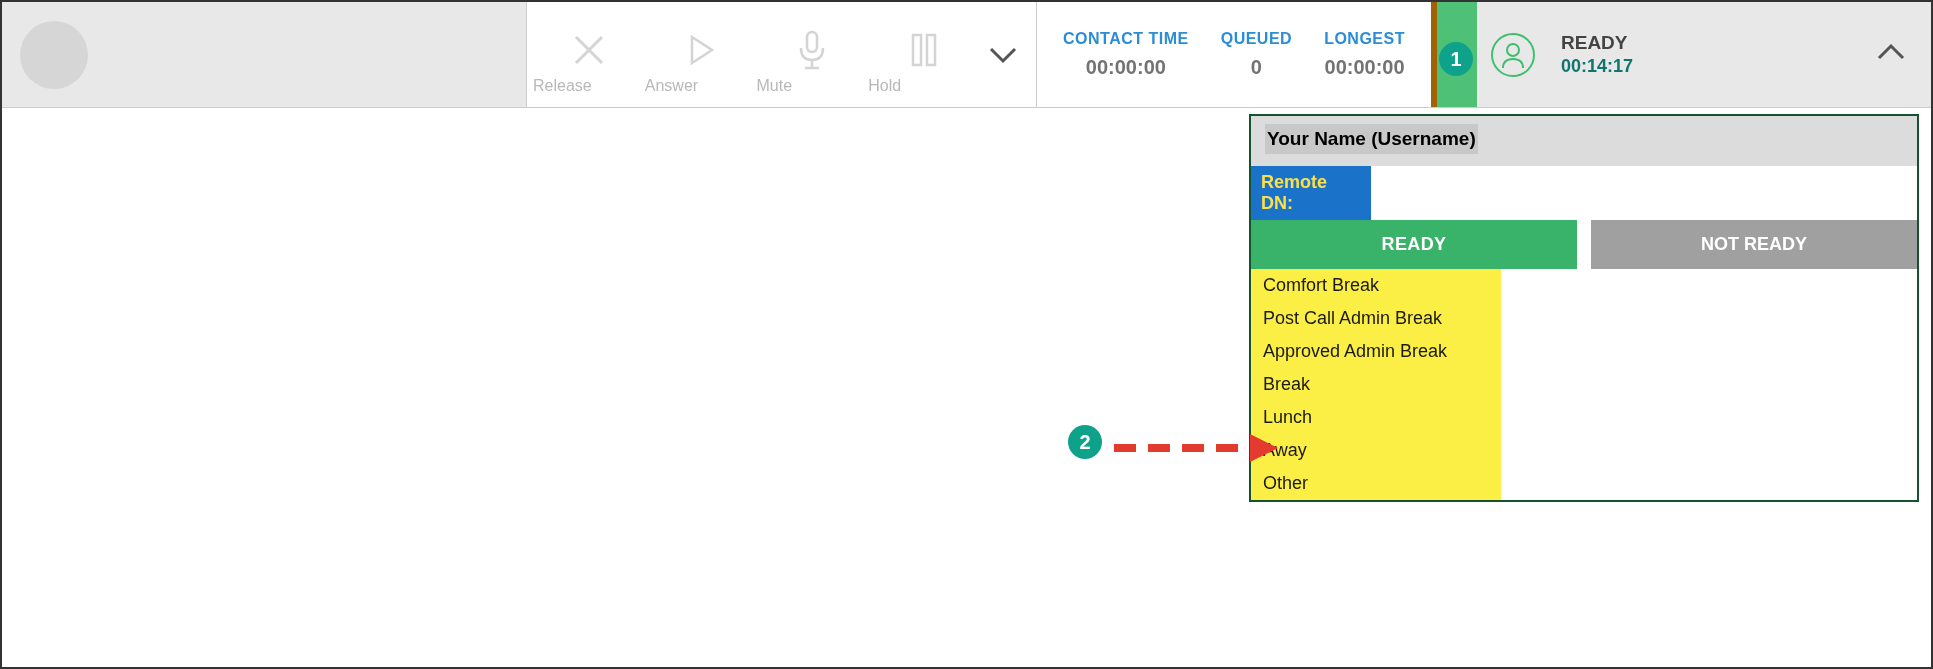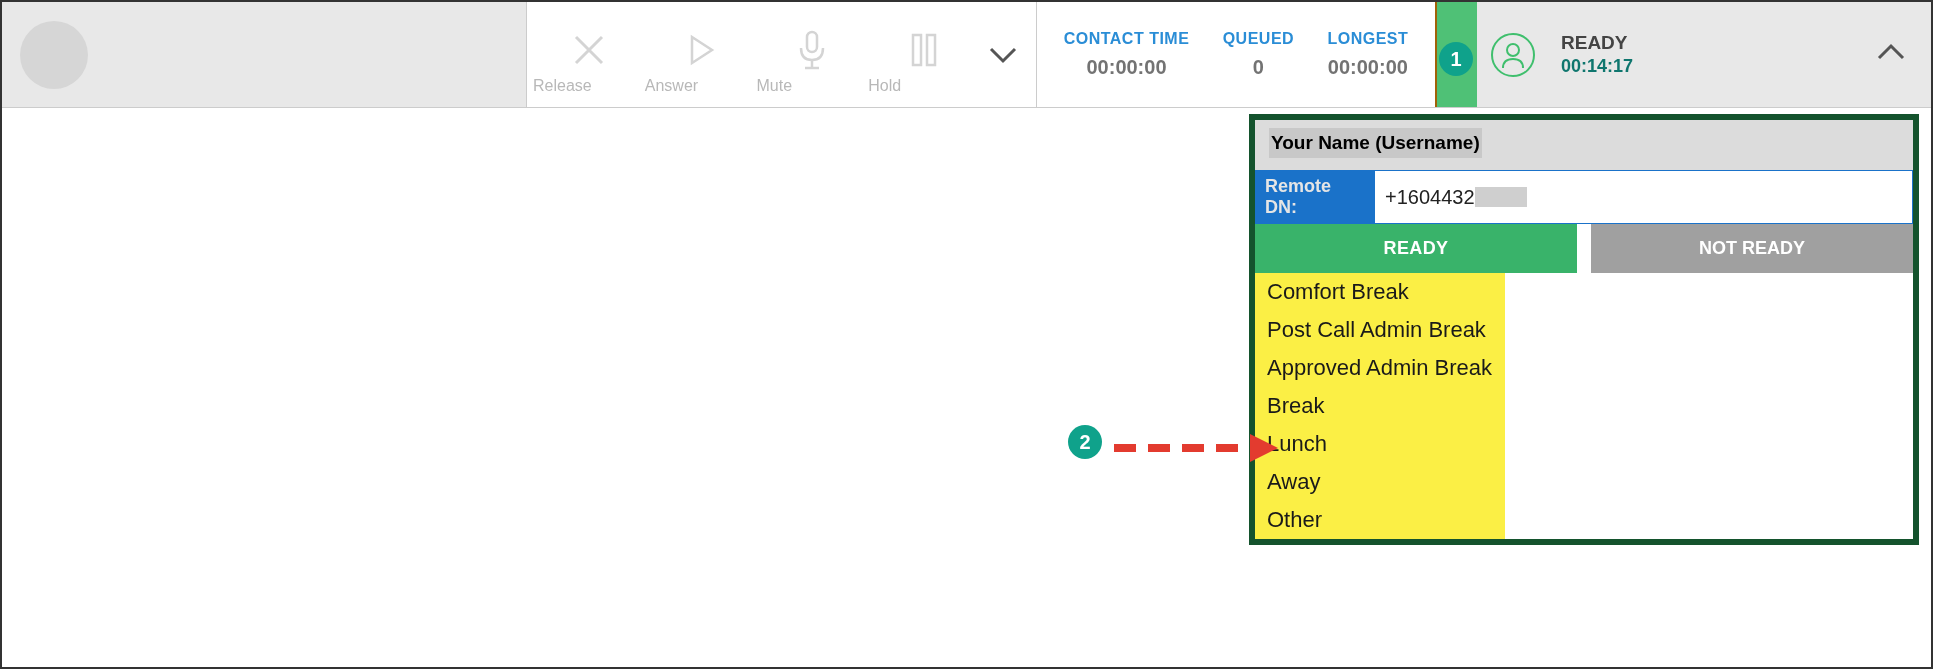--- a/index.html
+++ b/index.html
@@ -51,21 +51,21 @@
   .ctrl-label {
     color: #b8b8b8;
     font-size: 16px;
     margin-top: 6px;
   }
   .stats-area {
     flex: 0 0 auto;
     display: flex;
     align-items: center;
     background: #fff;
-    border-right: 2px solid #a16207;
+    border-right: 6px solid #a16207;
     padding: 0 10px;
     width: 400px;
     justify-content: space-around;
   }
   .stat {
     text-align: center;
     padding: 0 10px;
   }
   .stat-label {
     color: #2a8dd6;
@@ -115,21 +115,21 @@
     position: absolute;
     right: 24px;
     top: 40px;
   }
   .dropdown-panel {
     position: absolute;
     top: 112px;
     right: 12px;
     width: 670px;
     background: #fff;
-    border: 6px solid #14532d;
+    border: 2px solid #14532d;
     z-index: 10;
     font-size: 18px;
   }
   .dp-header {
     background: #dcdcdc;
     padding: 8px 14px;
   }
   .dp-name-block {
     background: #c8c8c8;
     display: inline-block;
@@ -141,21 +141,21 @@
   .dp-role {
     padding: 2px 0 4px 4px;
     font-size: 18px;
     color: #222;
   }
   .dp-dn-row {
     display: flex;
   }
   .dp-dn-label {
     background: #1a72c9;
-    color: #e5e5e5;
+    color: #fde047;
     font-weight: 700;
     padding: 6px 10px;
     font-size: 18px;
     width: 120px;
   }
   .dp-dn-input {
     flex: 1;
     border: 1px solid #1a72c9;
     border-left: none;
     padding: 4px 10px;
@@ -202,21 +202,21 @@
     color: #fff;
     font-weight: 700;
     padding: 8px 12px;
     font-size: 17px;
   }
   .dp-reasons {
     background: #fff;
   }
   .dp-reason-item {
     padding: 6px 12px;
-    font-size: 22px;
+    font-size: 18px;
     color: #1a1a1a;
     background: #fbef45;
     width: 250px;
   }
   .dp-login-row {
     display: flex;
     align-items: center;
     padding: 10px 14px;
     border-top: 1px solid #ccc;
     position: relative;
@@ -352,24 +352,20 @@
 </div>
 
 <div class="callout-badge badge-1">1</div>
 
 <div class="dropdown-panel">
   <div class="dp-header">
     <div class="dp-name-block">Your Name (Username)</div>
   </div>
   <div class="dp-dn-row">
     <div class="dp-dn-label">Remote DN:</div>
-    <div class="dp-dn-input">
-      <span class="dp-dn-value-visible">+1604432</span>
-        <span class="dp-dn-hidden"></span>
-    </div>
   </div>
   <div class="dp-status-btns">
     <div class="dp-ready-btn">READY</div>
     <div class="dp-notready-btn">NOT READY</div>
   </div>
   <div class="dp-reasons">
     <div class="dp-reason-item">Comfort Break</div>
     <div class="dp-reason-item">Post Call Admin Break</div>
     <div class="dp-reason-item">Approved Admin Break</div>
     <div class="dp-reason-item">Break</div>

